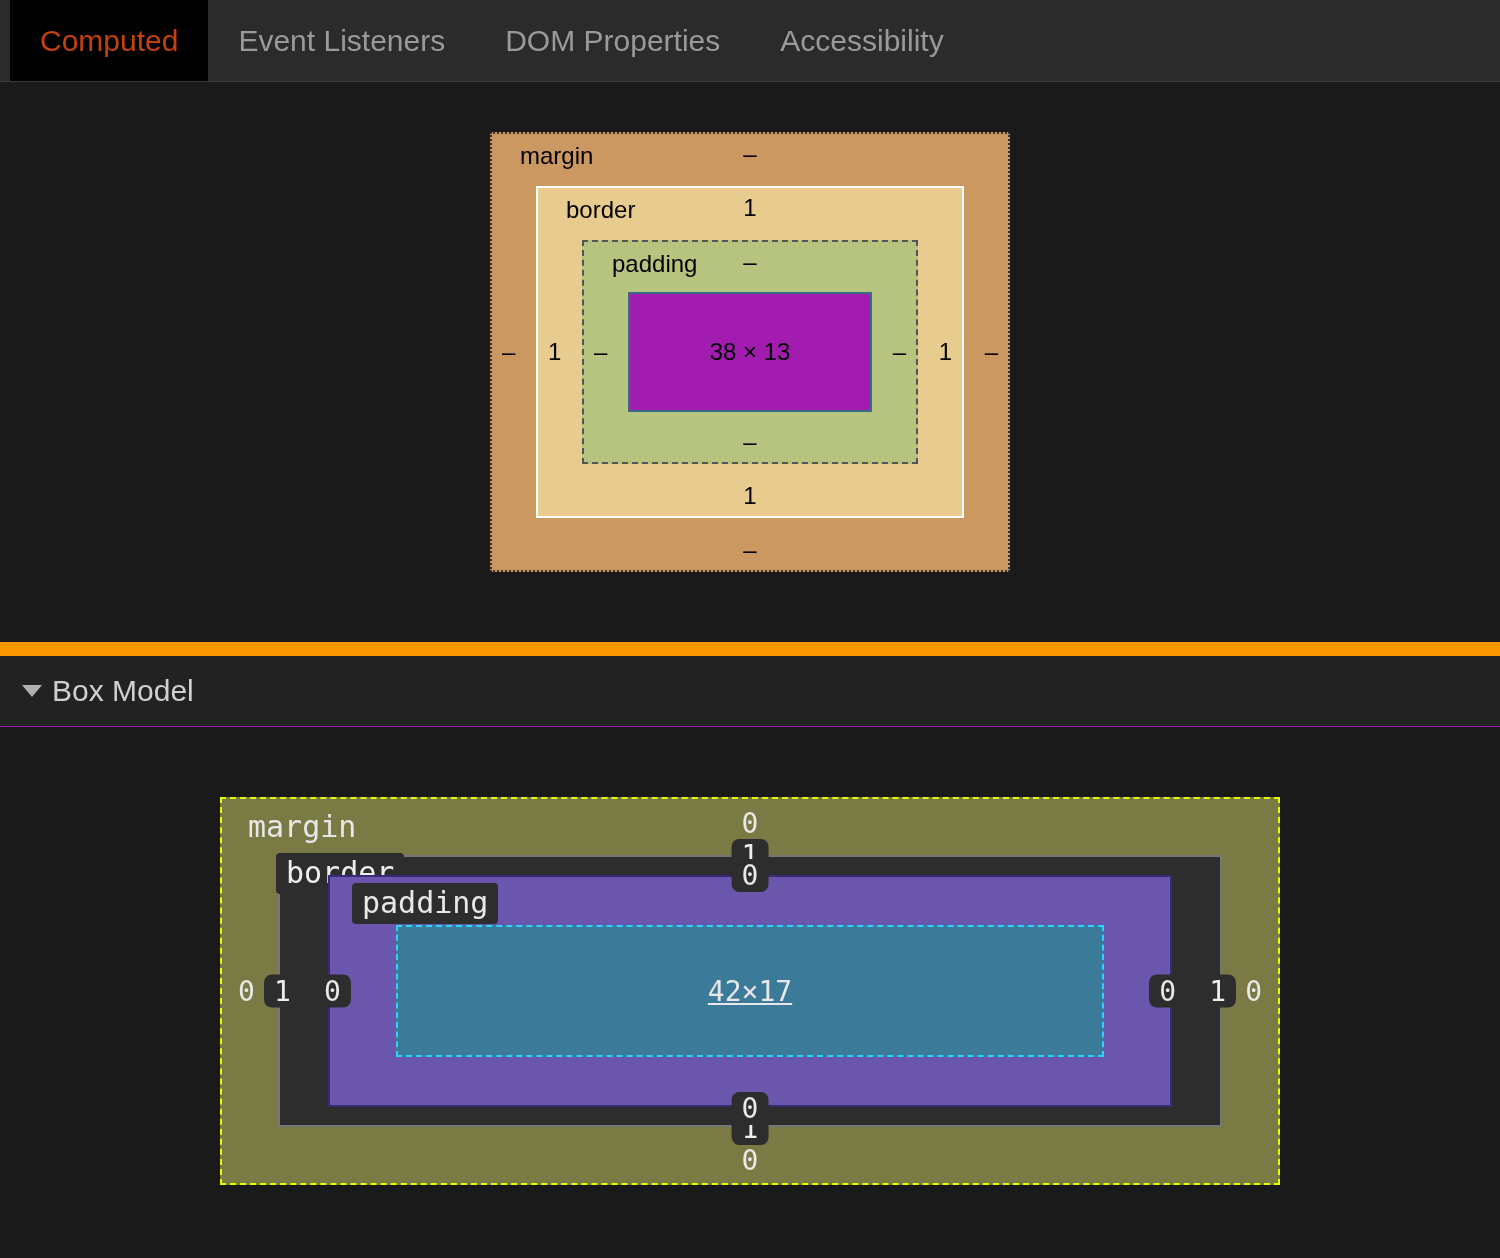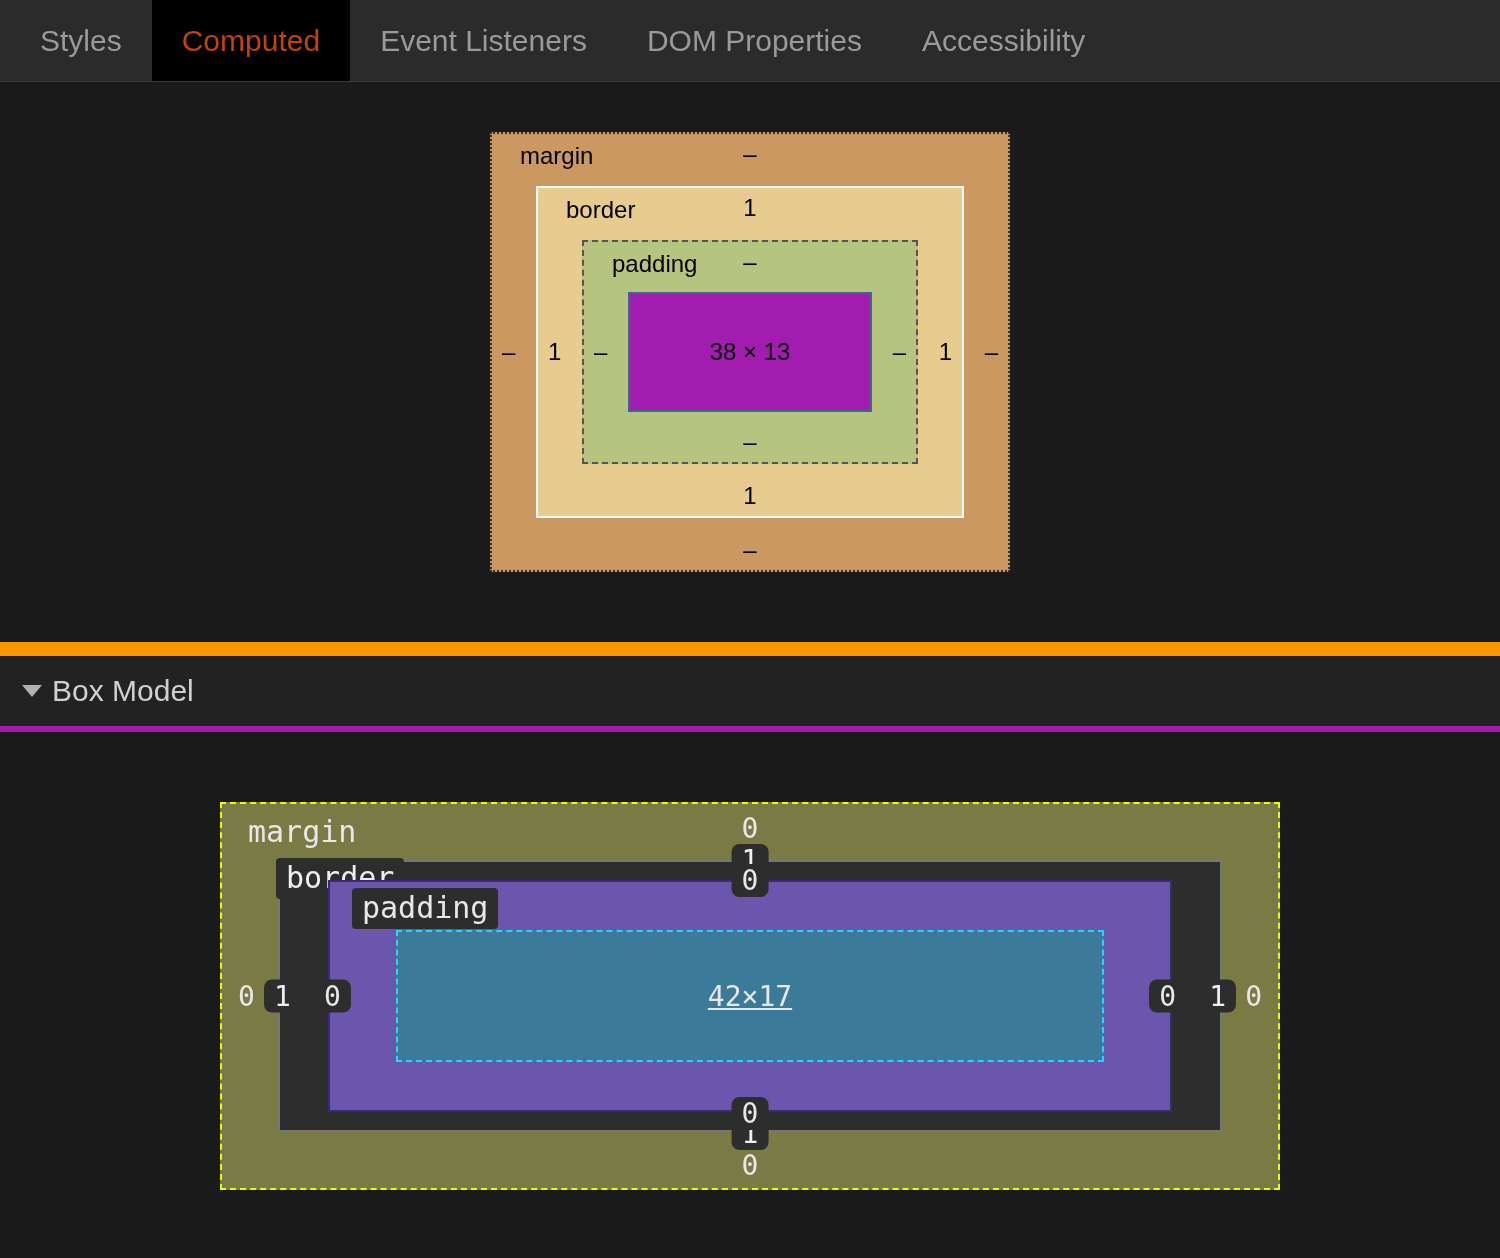--- a/index.html
+++ b/index.html
@@ -100,21 +100,21 @@
   .bottom-panel {
     background: #1a1a1a;
   }
   .section-header {
     display: flex;
     align-items: center;
     gap: 10px;
     padding: 18px 22px;
     font-size: 30px;
     color: #d0d0d0;
-    border-bottom: 6px solid #a21caf;
+    border-bottom: 1px solid #a21caf;
     background: #222;
   }
   .section-header .tri {
     width: 0; height: 0;
     border-left: 10px solid transparent;
     border-right: 10px solid transparent;
     border-top: 12px solid #b0b0b0;
   }
   .ff-box-area {
     padding: 70px 220px 90px;
@@ -185,21 +185,20 @@
     align-items: center;
     justify-content: center;
     text-decoration: underline;
   }
 </style>
 </head>
 <body>
 
 <div class="top-panel">
   <div class="tabs">
-    <div class="tab">Styles</div>
     <div class="tab active">Computed</div>
     <div class="tab">Event Listeners</div>
     <div class="tab">DOM Properties</div>
     <div class="tab">Accessibility</div>
   </div>
 
   <div class="chrome-box-area">
     <div class="bm margin">
       <span class="lbl">margin</span>
       <span class="v top">–</span>

